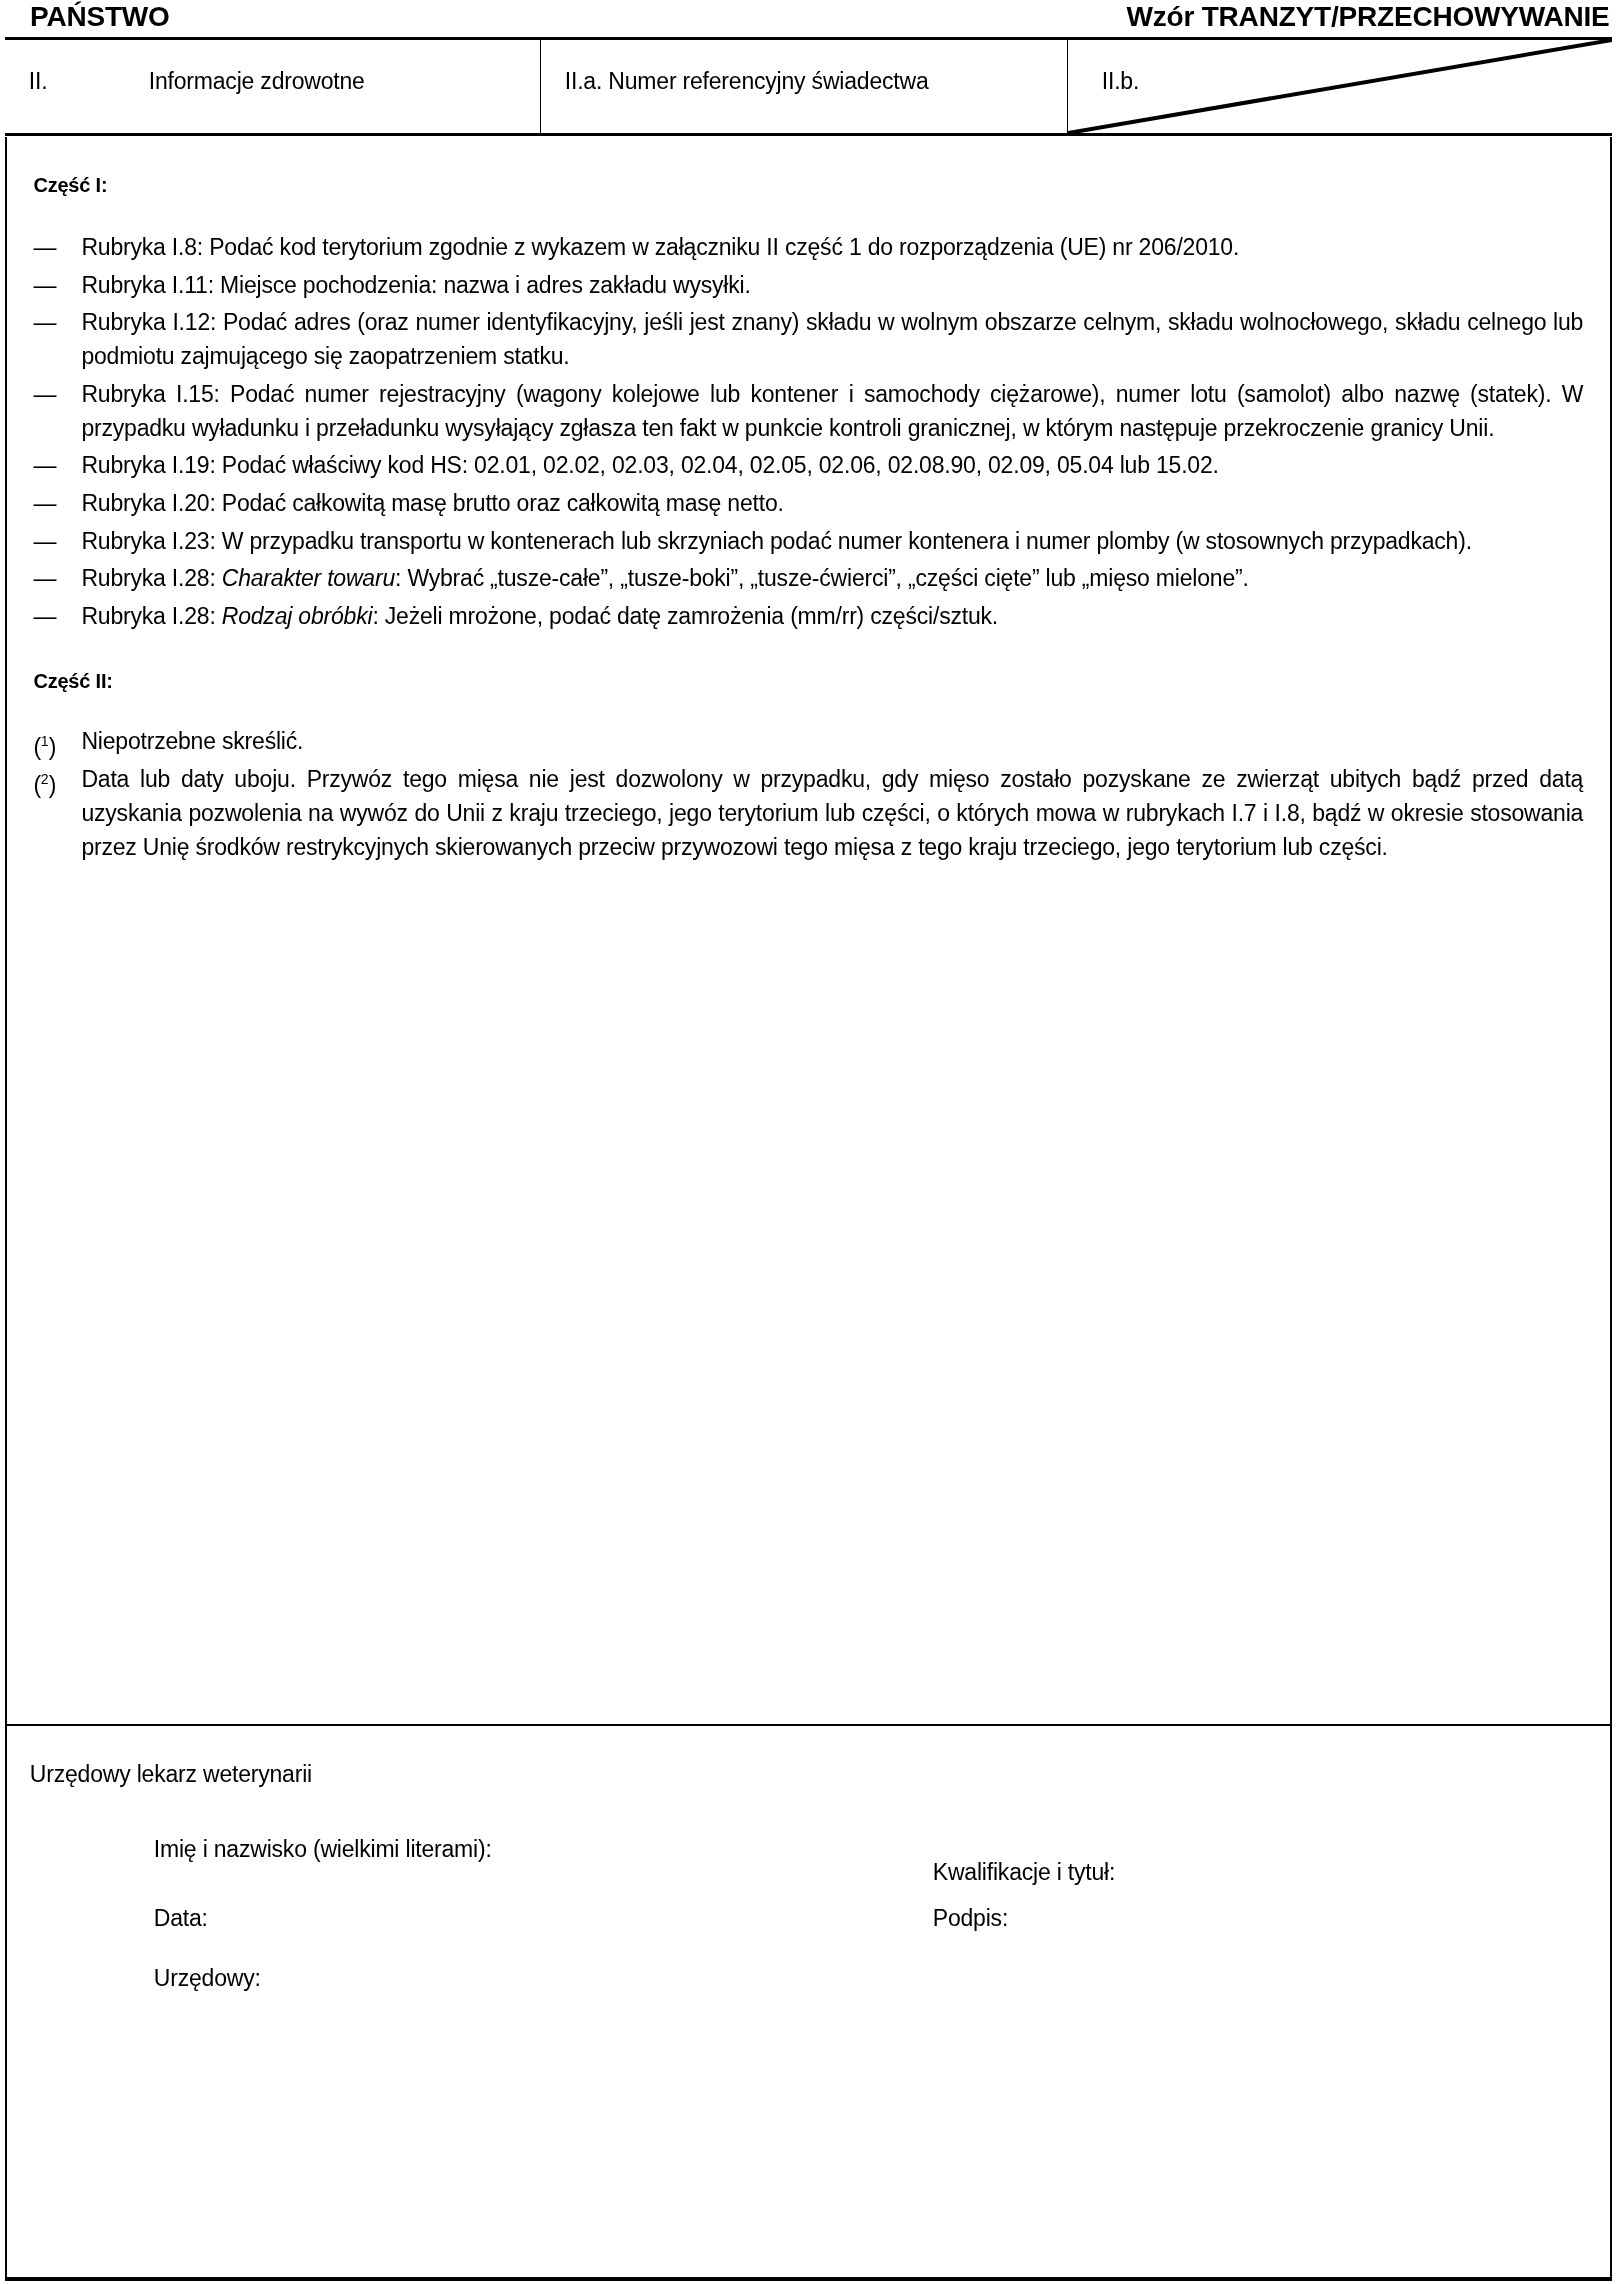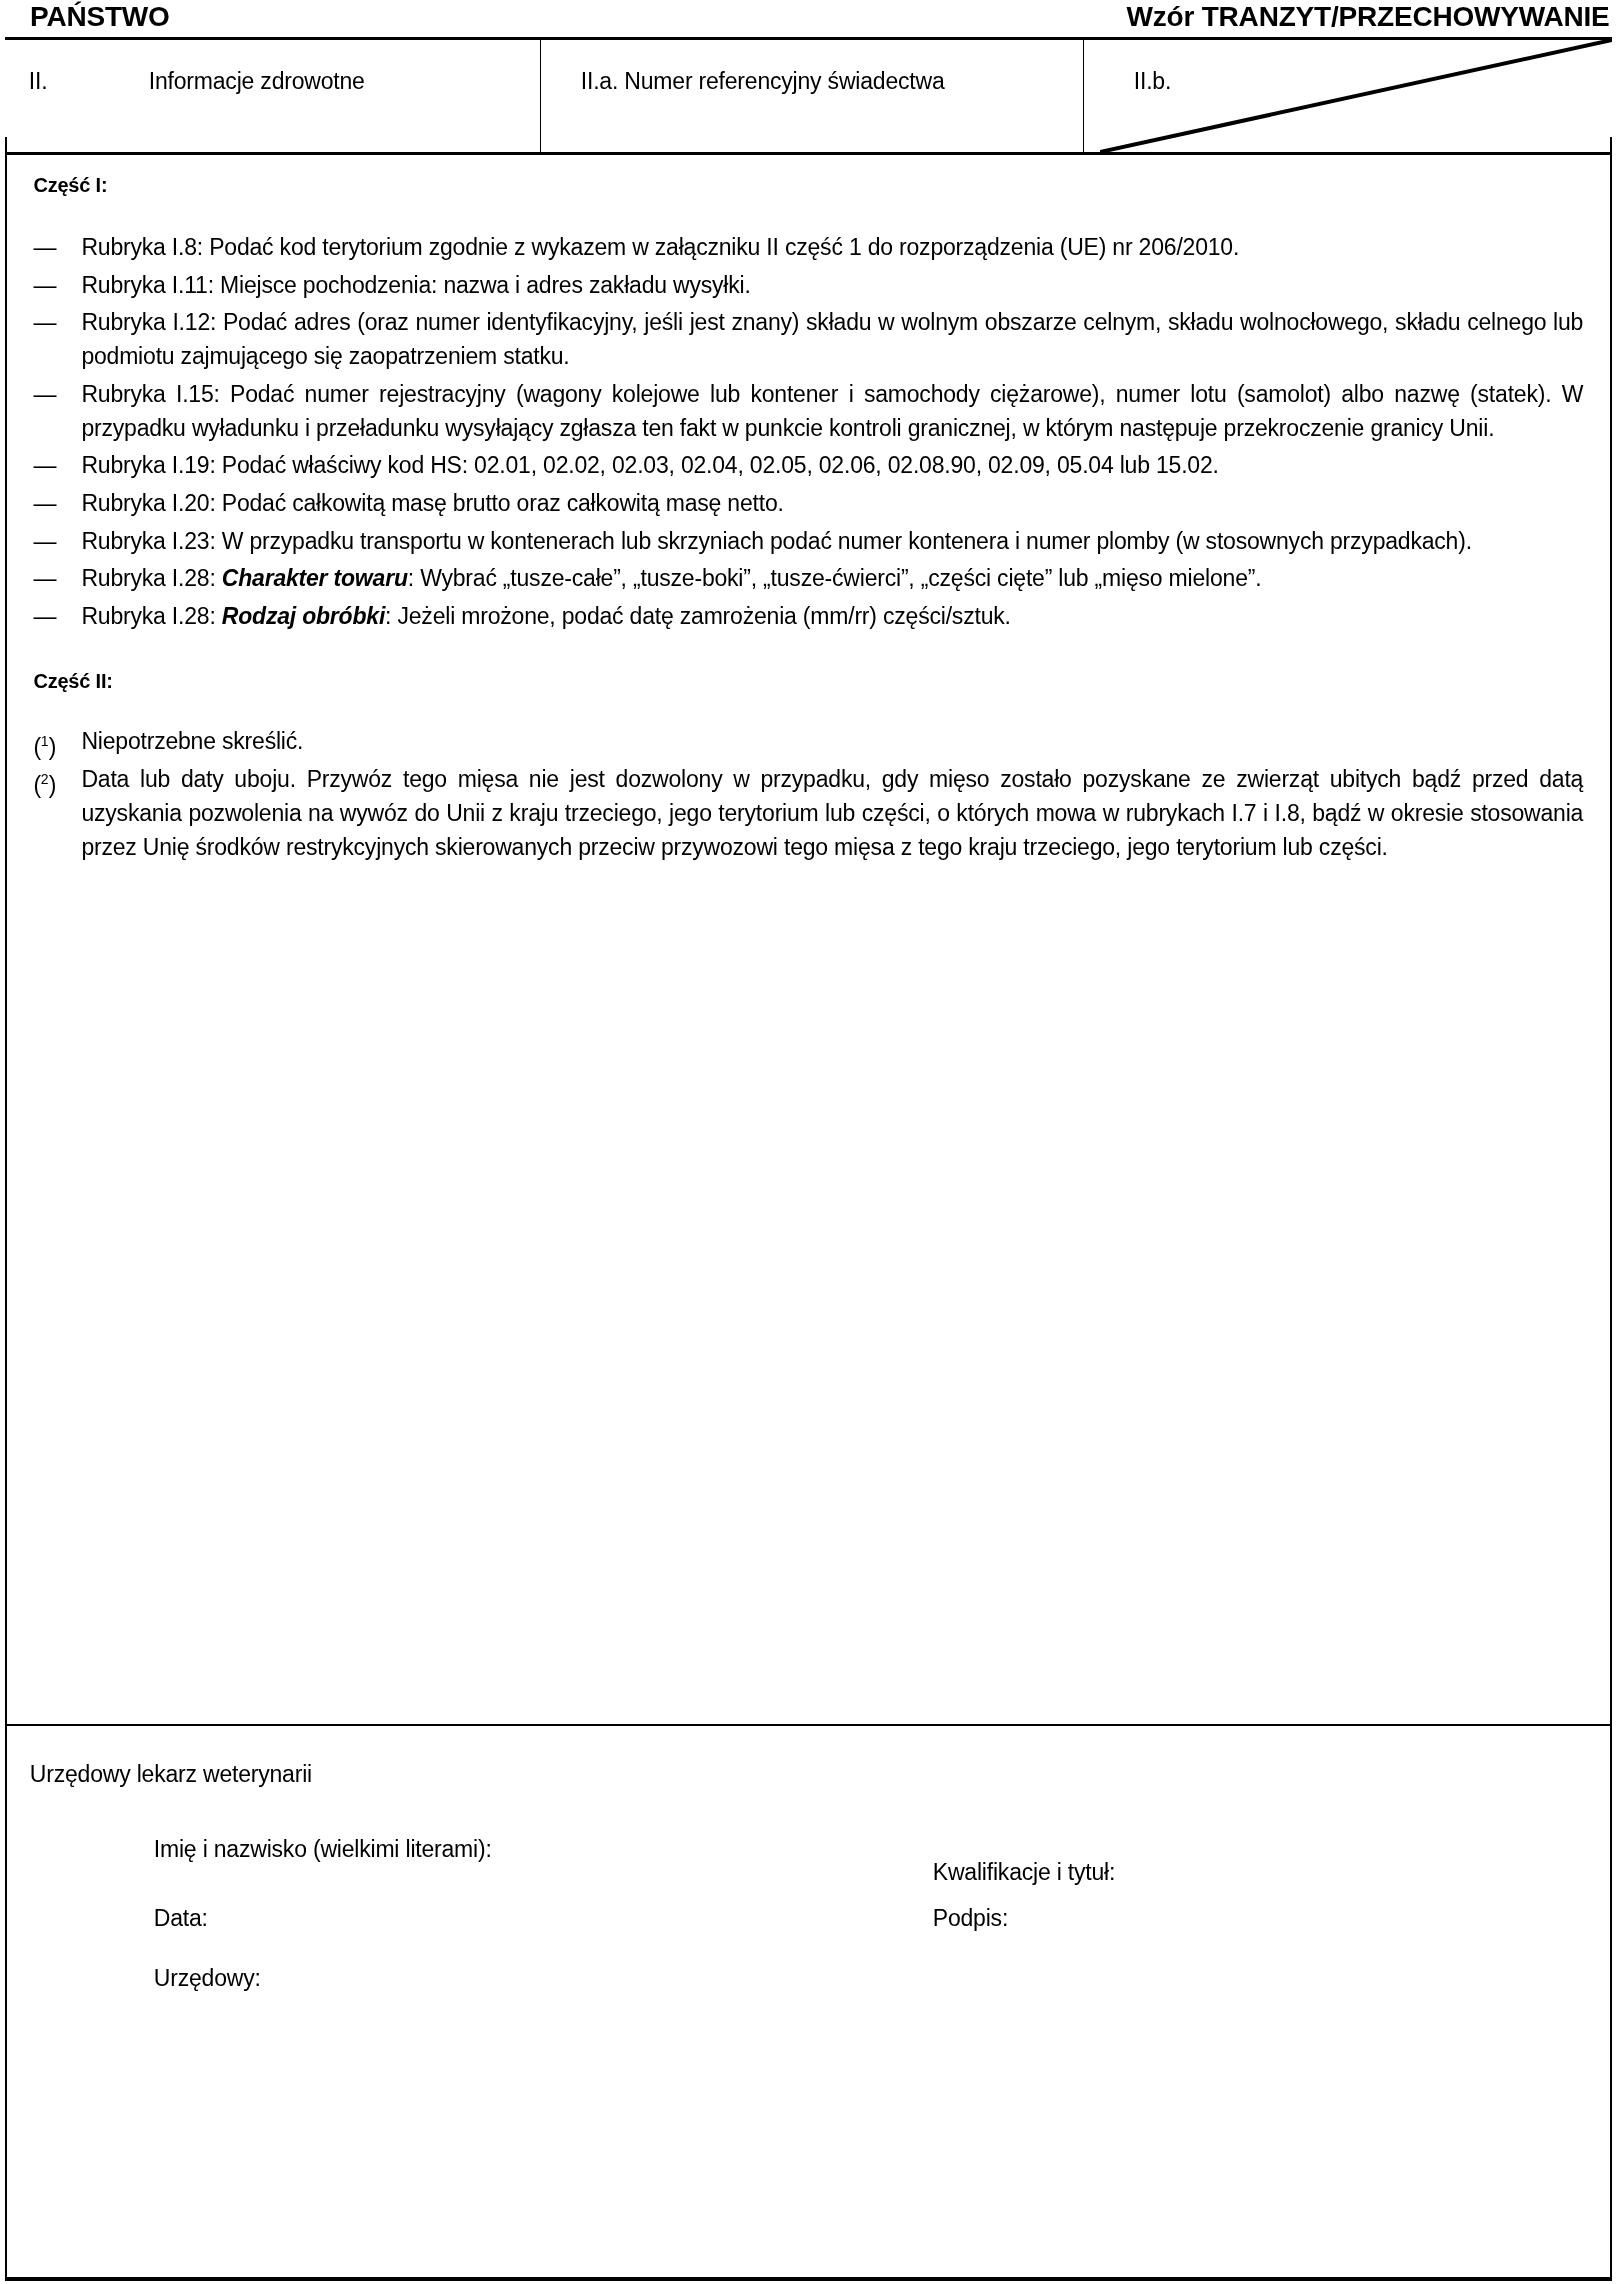--- a/index.html
+++ b/index.html
@@ -18,27 +18,26 @@
     top: 0; left: 30px; right: 8.5px;
     display: flex;
     justify-content: space-between;
     font-weight: bold;
     font-size: 28px;
     line-height: 33px;
   }
   .ref-table {
     position: absolute;
     top: 37px; left: 4.8px;
-    width: 1607px; height: 118px;
+    width: 1607px; height: 99px;
     box-sizing: border-box;
     border-top: 3.6px solid #000;
     border-bottom: 3.6px solid #000;
     display: flex;
     font-size: 23px;
-    gap: 16px;
   }
   .cell { box-sizing: border-box; padding: 28px 9.7px 0 24px; }
   .cell-ii  { width: 536px; border-right: 1.8px solid #000; }
   .cell-iia { width: 527px; border-right: 1.8px solid #000; }
   .cell-iib { flex: 1; position: relative; padding-left: 34px; }
   .cell-code { display: inline-block; width: 120px; }
   .diag { position: absolute; left: 0; top: 0; width: 100%; height: 100%; display: block; }
   .main-box {
     position: absolute;
     top: 137px; left: 4.8px;
@@ -60,21 +59,21 @@
   .list { margin-top: 28px; }
   .list-2 { margin-top: 26.6px; }
   .item {
     position: relative;
     padding-left: 48px;
     margin: 3.6px 0;
     text-align: justify;
   }
   .marker { position: absolute; left: 0; top: 0; }
   .marker sup { font-size: 14px; letter-spacing: 0; }
-  .item i { font-style: italic; font-weight: bold; }
+  .item i { font-style: italic; }
   .divider {
     position: absolute;
     left: 0; right: 0;
     top: 1587px;
     border-top: 2.4px solid #000;
   }
   .abs-lbl { position: absolute; white-space: nowrap; }
   .vet-heading { left: 23px;  top: 1620px; }
   .lbl-name    { left: 147px; top: 1695px; }
   .lbl-qual    { left: 926px; top: 1718px; }

